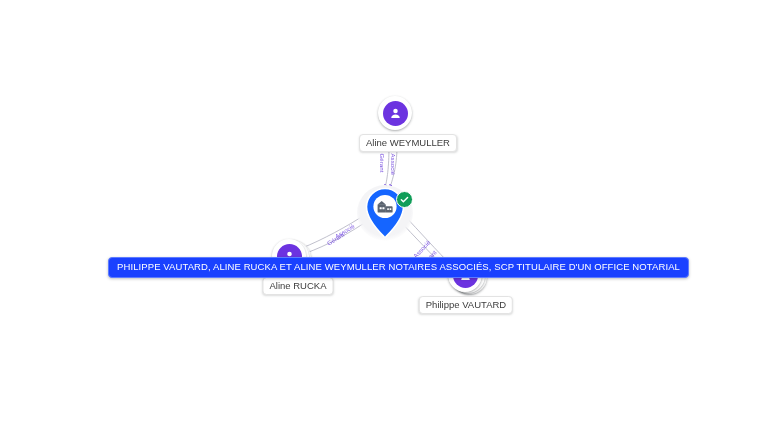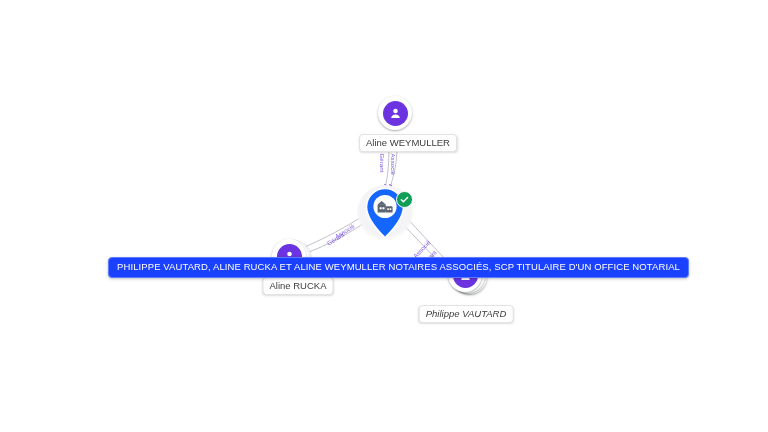--- a/index.html
+++ b/index.html
@@ -215,21 +215,21 @@
       <div class="stack-sheet s1"></div>
       <div class="avatar">
         <span class="disc">
           <svg width="15" height="15" viewBox="0 0 24 24" aria-hidden="true">
             <circle cx="12" cy="8" r="3.6" fill="#ffffff"></circle>
             <path d="M5.2 19c0-3.6 3-5.6 6.8-5.6s6.8 2 6.8 5.6z" fill="#ffffff"></path>
           </svg>
         </span>
       </div>
     </div>
-    <div class="node-label" style="left:0px; top:29px;font-style:italic;">Philippe VAUTARD</div>
+    <div class="node-label" style="left:0px; top:20px;">Philippe VAUTARD</div>
   </div>
 
   <div class="company-node" style="left:385px; top:213px;">
     <div class="pin-halo"></div>
     <div class="pin">
       <svg width="42" height="52" viewBox="0 0 42 52" aria-hidden="true">
         <path d="M21 1.5c-10.2 0-18.5 8.2-18.5 18.3 0 12.6 15.2 27.6 17.6 30 .5.5 1.3.5 1.8 0 2.4-2.4 17.6-17.4 17.6-30C39.5 9.7 31.2 1.5 21 1.5z" fill="#1565ff" stroke="#ffffff" stroke-width="1.6"></path>
         <circle cx="21" cy="19.5" r="11.6" fill="#ffffff"></circle>
         <g transform="translate(13.2,12.6)">
           <rect x="0.4" y="4.6" width="8.2" height="8.4" rx="0.9" fill="#5b6470"></rect>

